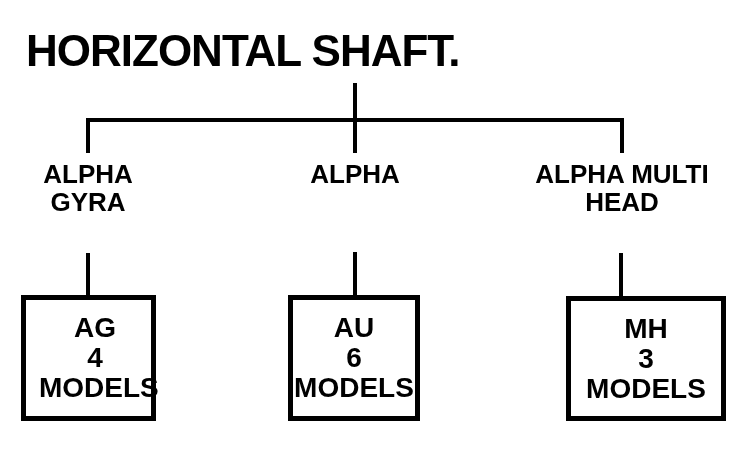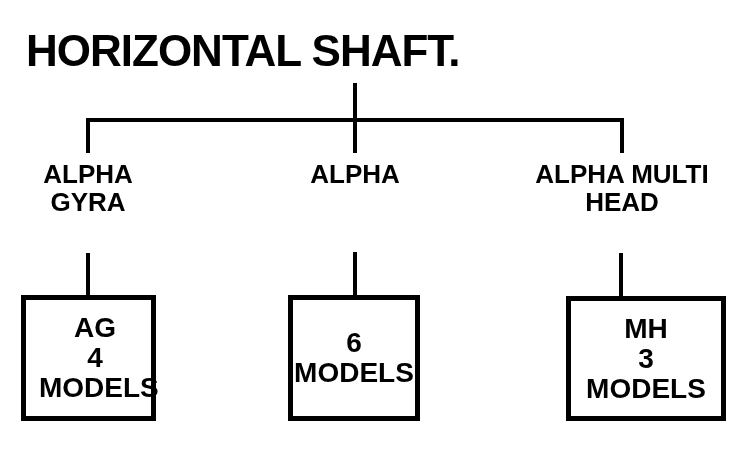--- a/index.html
+++ b/index.html
@@ -100,20 +100,21 @@
     <span class="lbl-line">ALPHA MULTI</span>
     <span class="lbl-line">HEAD</span>
   </div>
 
   <div class="model-box box-0">
     <span class="box-line">AG</span>
     <span class="box-line">4</span>
     <span class="box-line">MODELS</span>
   </div>
   <div class="model-box box-1">
+    <span class="box-line">AU</span>
     <span class="box-line">6</span>
     <span class="box-line">MODELS</span>
   </div>
   <div class="model-box box-2">
     <span class="box-line">MH</span>
     <span class="box-line">3</span>
     <span class="box-line">MODELS</span>
   </div>
 
 </div>

